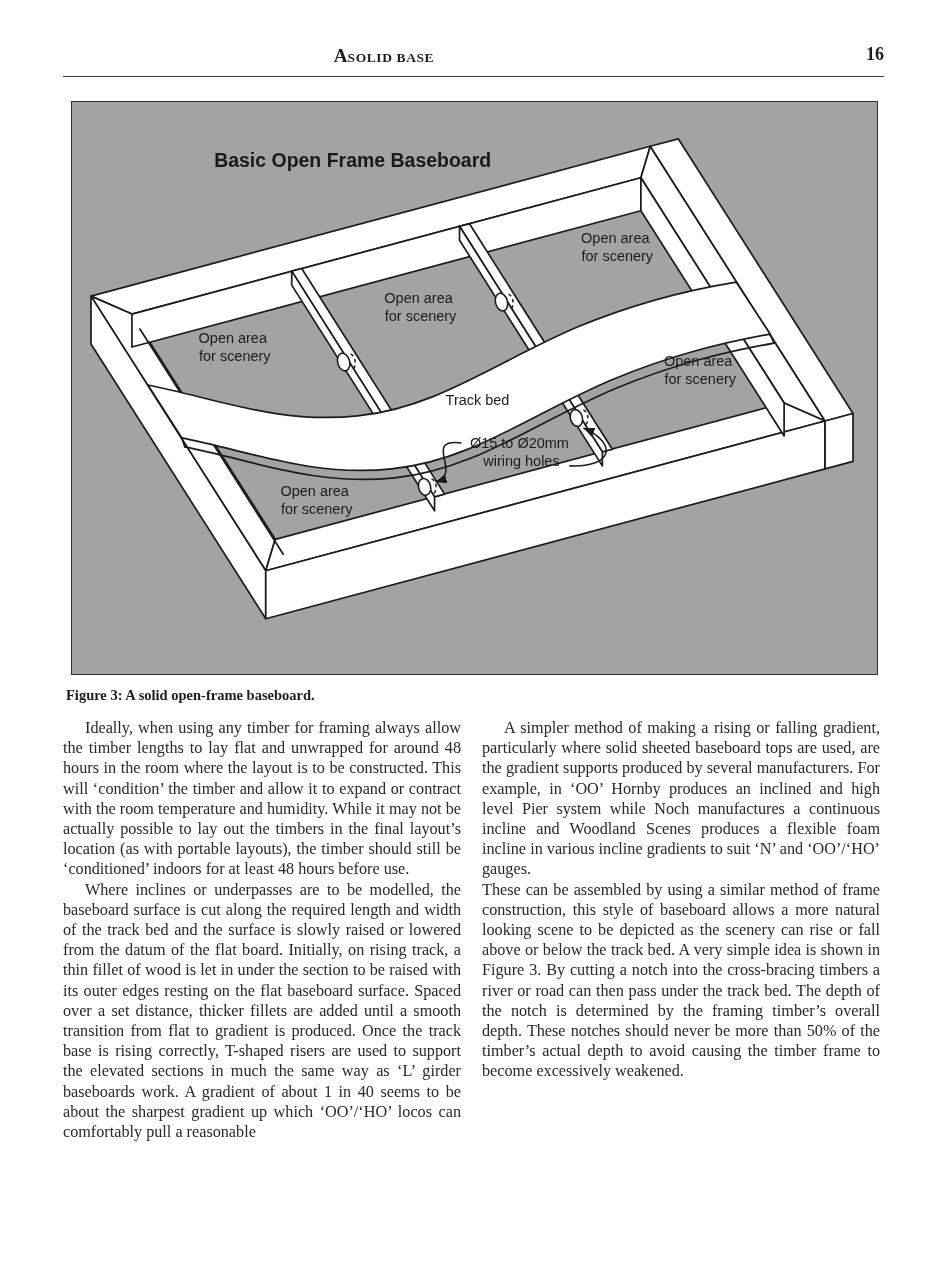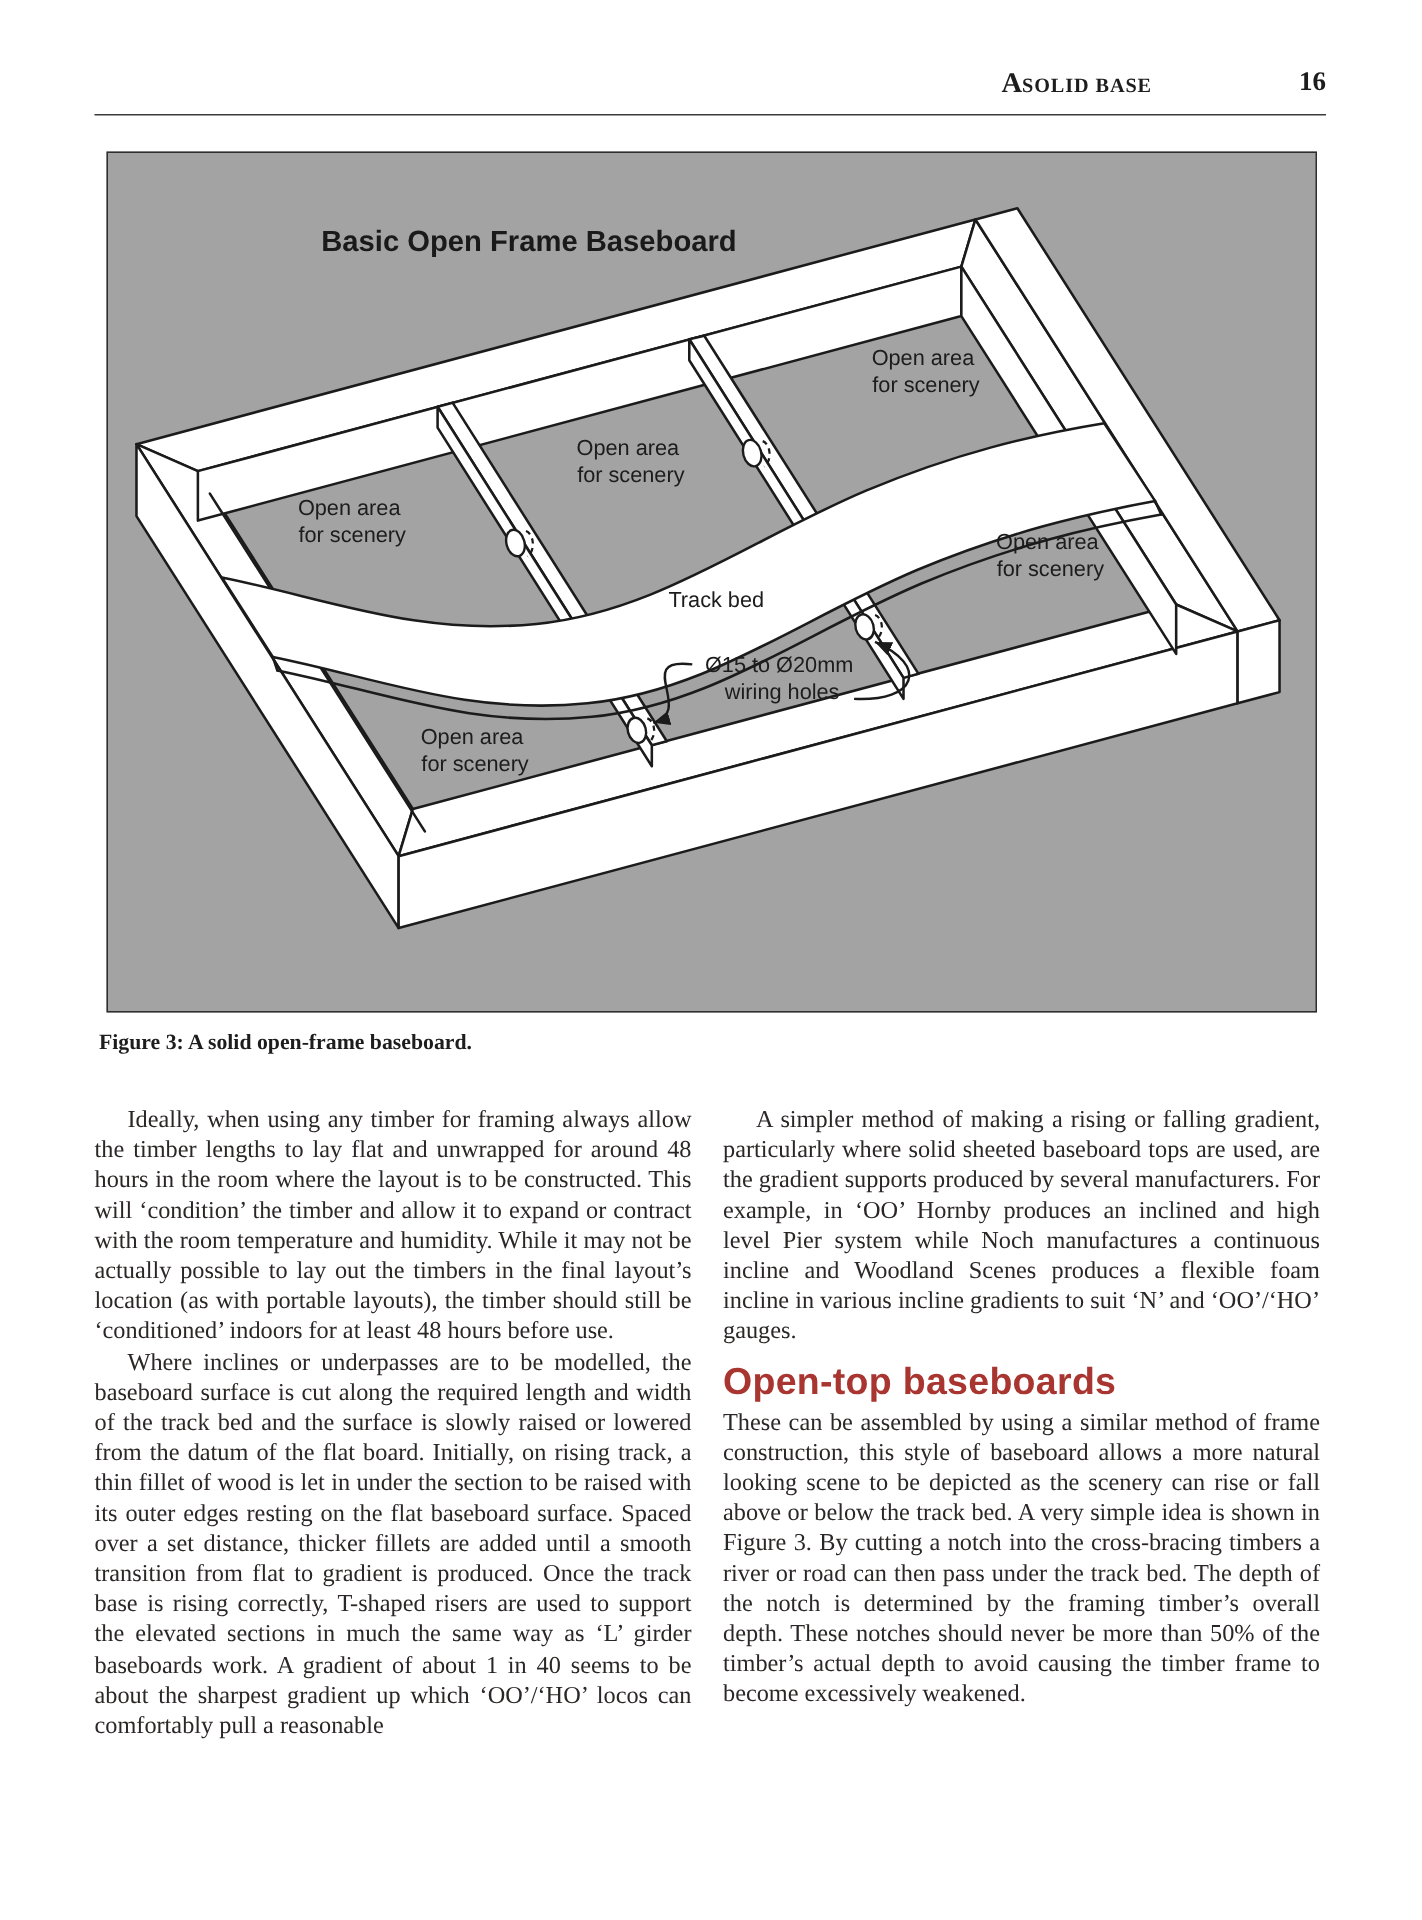--- a/index.html
+++ b/index.html
@@ -4,21 +4,21 @@
 <style>
   html,body { margin:0; padding:0; }
   body {
     width:948px; height:1280px; position:relative;
     background:#ffffff; color:#231f20;
     font-family:"Liberation Serif", serif;
     overflow:hidden;
   }
   
   .running-head {
-    position:absolute; top:45px; left:0; width:768px; text-align:right;
+    position:absolute; top:45px; left:0; width:768px; text-align:center;
     font-weight:bold; color:#1d1d1d;
   }
   .running-head .initial { font-size:19px; }
   .running-head .rest { font-size:13.5px; letter-spacing:0.6px; }
   .page-number {
     position:absolute; top:44px; right:64px;
     font-size:18px; font-weight:bold; color:#1d1d1d;
   }
   .head-rule {
     position:absolute; top:76px; left:63px; width:821px; height:0;
@@ -42,21 +42,21 @@
   .fig-title {
     font-family:"Liberation Sans", sans-serif; font-size:19.5px; font-weight:bold;
     fill:#1a1a1a; text-anchor:middle;
   }
   .figure-caption {
     position:absolute; left:66px; top:687px; width:700px;
     font-size:14.5px; font-weight:bold; color:#1d1d1d;
   }
   
   .text-col {
-    position:absolute; top:736px; width:398px;
+    position:absolute; top:718px; width:398px;
     font-size:16.2px; line-height:20.2px; text-align:justify; color:#2b2726;
   }
   .col-left  { left:63px; }
   .col-right { left:482px; }
   .text-col p { margin:0; text-indent:22px; }
   .text-col p.noindent { text-indent:0; }
   .section-heading {
     margin:9px 0 3px 0;
     font-family:"Liberation Sans", sans-serif;
     font-size:25px; line-height:28px; font-weight:bold;
@@ -161,15 +161,14 @@
 
 <div class="figure-caption">Figure 3: A solid open-frame baseboard.</div>
 
 <div class="text-col col-left">
   <p>Ideally, when using any timber for framing always allow the timber lengths to lay flat and unwrapped for around 48 hours in the room where the layout is to be constructed. This will ‘condition’ the timber and allow it to expand or contract with the room temperature and humidity. While it may not be actually possible to lay out the timbers in the final layout’s location (as with portable layouts), the timber should still be ‘conditioned’ indoors for at least 48 hours before use.</p>
   <p>Where inclines or underpasses are to be modelled, the baseboard surface is cut along the required length and width of the track bed and the surface is slowly raised or lowered from the datum of the flat board. Initially, on rising track, a thin fillet of wood is let in under the section to be raised with its outer edges resting on the flat baseboard surface. Spaced over a set distance, thicker fillets are added until a smooth transition from flat to gradient is produced. Once the track base is rising correctly, T-shaped risers are used to support the elevated sections in much the same way as ‘L’ girder baseboards work. A gradient of about 1 in 40 seems to be about the sharpest gradient up which ‘OO’/‘HO’ locos can comfortably pull a reasonable</p>
 </div>
 
 <div class="text-col col-right">
   <p>A simpler method of making a rising or falling gradient, particularly where solid sheeted baseboard tops are used, are the gradient supports produced by several manufacturers. For example, in ‘OO’ Hornby produces an inclined and high level Pier system while Noch manufactures a continuous incline and Woodland Scenes produces a flexible foam incline in various incline gradients to suit ‘N’ and ‘OO’/‘HO’ gauges.</p>
-  <h2 class="section-heading">Open-top baseboards</h2>
   <p class="noindent">These can be assembled by using a similar method of frame construction, this style of baseboard allows a more natural looking scene to be depicted as the scenery can rise or fall above or below the track bed. A very simple idea is shown in Figure 3. By cutting a notch into the cross-bracing timbers a river or road can then pass under the track bed. The depth of the notch is determined by the framing timber’s overall depth. These notches should never be more than 50% of the timber’s actual depth to avoid causing the timber frame to become excessively weakened.</p>
 </div>
 
 </body></html>

